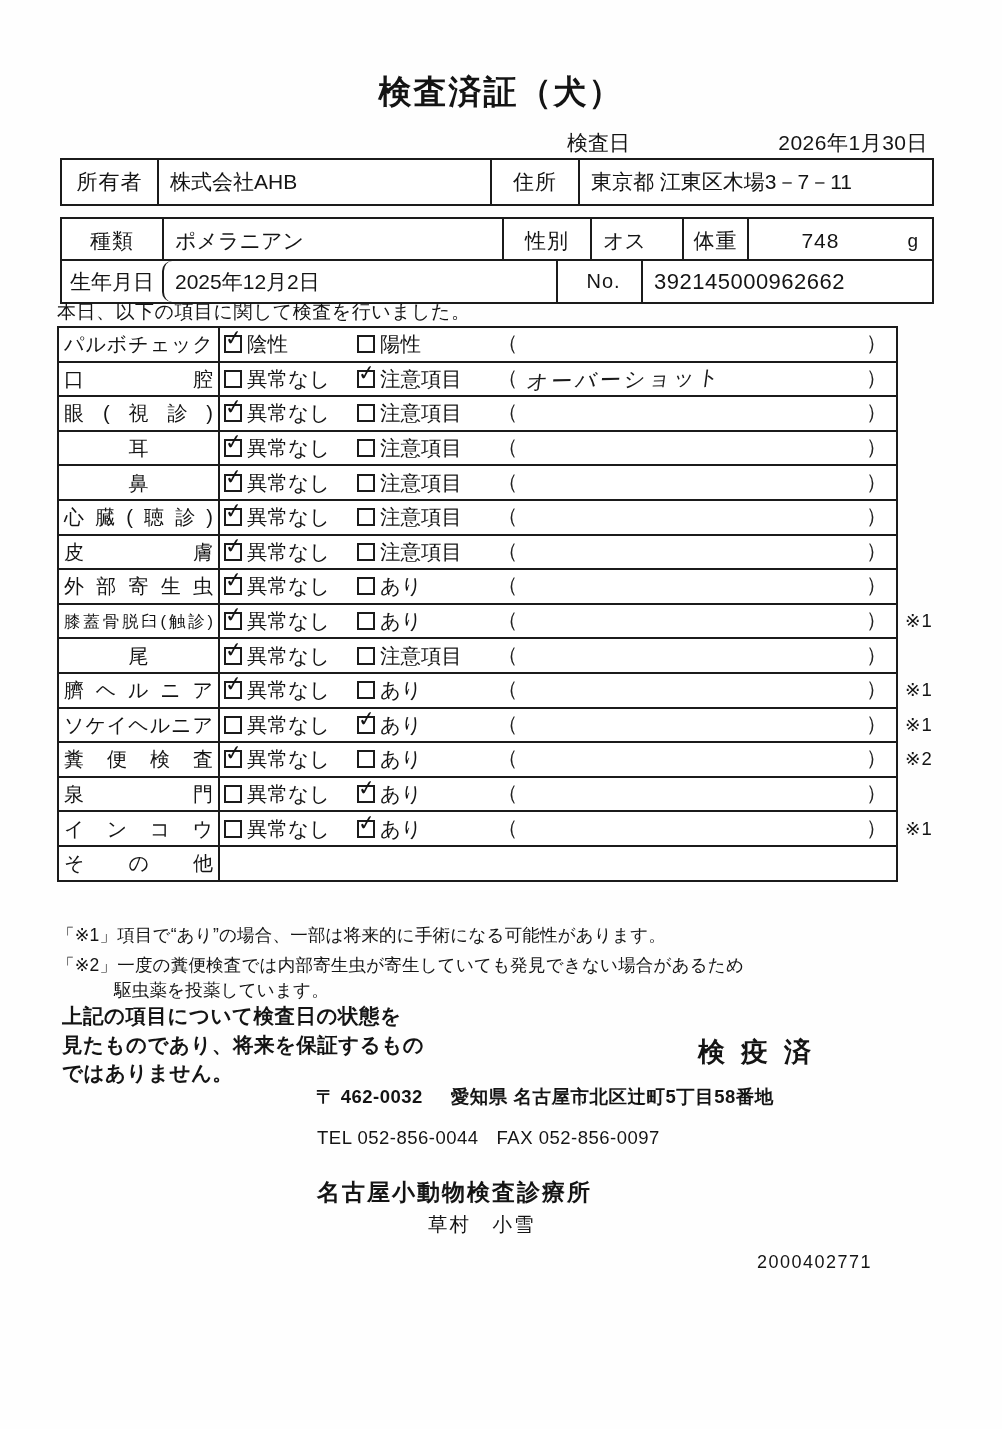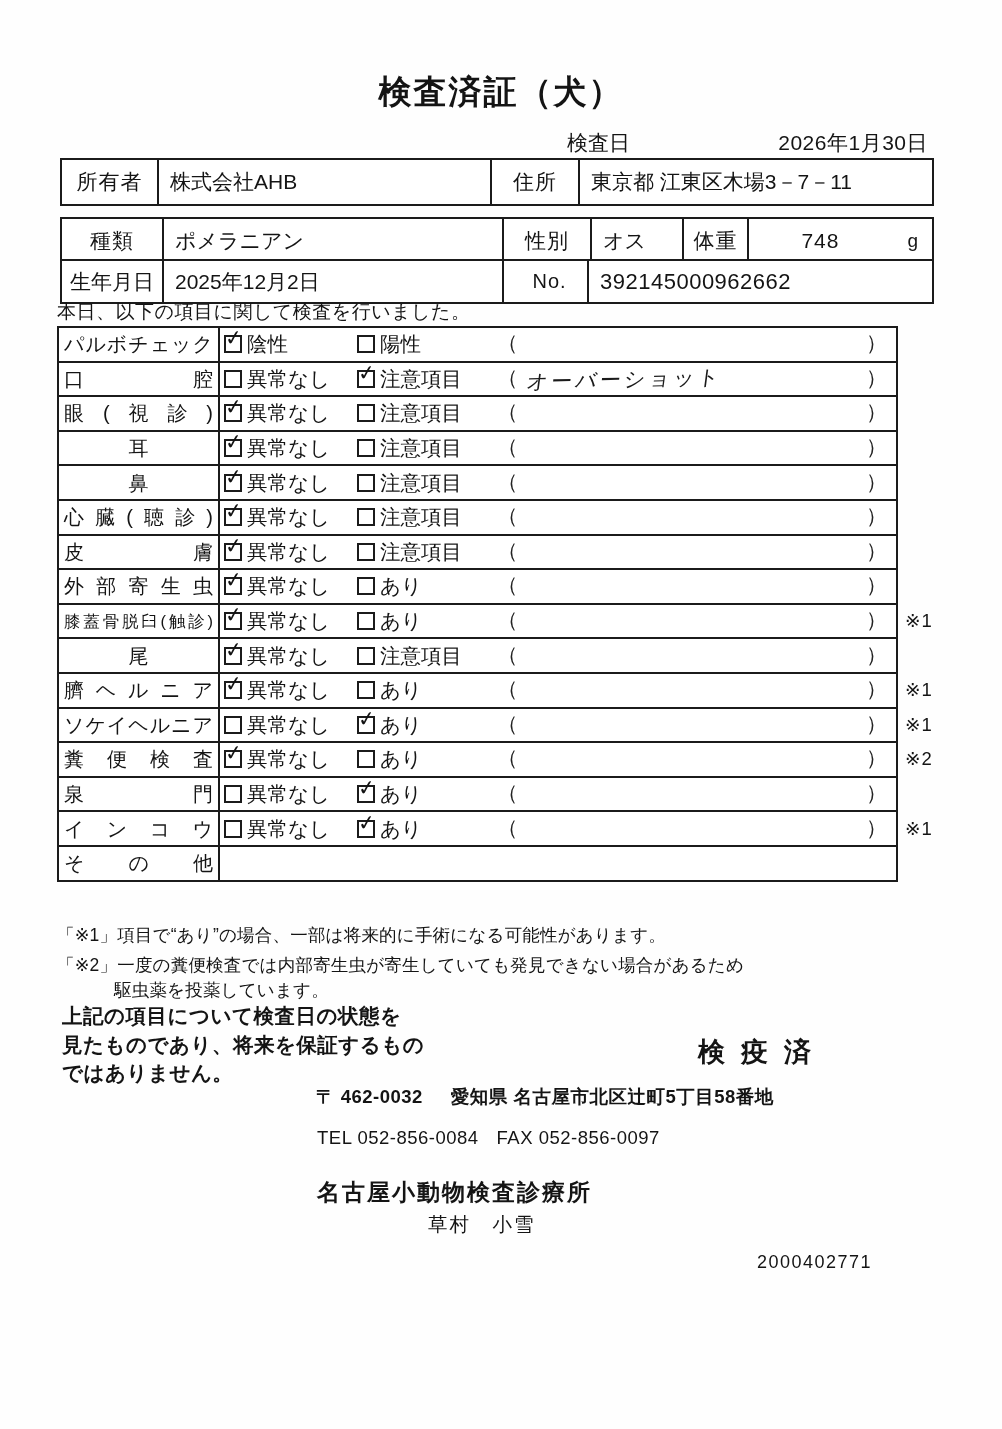--- a/index.html
+++ b/index.html
@@ -162,21 +162,21 @@
     <div class="tcell val" style="width:92px;">オス</div>
     <div class="tcell lab" style="width:65px;">体重</div>
     <div class="tcell weight-val" style="flex:1;">
       <span class="wnum">748</span>
       <span class="wunit">g</span>
     </div>
   </div>
 
   <div class="ttable pet-row2">
     <div class="tcell lab first" style="width:100px;letter-spacing:0;">生年月日</div>
-    <div class="tcell val" style="width:340px;">2025年12月2日</div>
+    <div class="tcell val" style="width:394px;border-radius:10px;">2025年12月2日</div>
     <div class="tcell lab" style="width:85px;font-size:20px;padding-left:8px;">No.</div>
     <div class="tcell val num" style="flex:1;">392145000962662</div>
   </div>
 
   <div class="intro-line">本日、以下の項目に関して検査を行いました。</div>
 
   <div class="itable" id="itable">
       <div class="irow">
         <div class="ilabel">
           <span>パ</span>
@@ -529,21 +529,21 @@
   </div>
 
   <div class="stamp">検疫済</div>
 
   <div class="addr-line">
     <span class="postal">〒 462-0032</span>
     <span>愛知県 名古屋市北区辻町5丁目58番地</span>
   </div>
 
   <div class="tel-line">
-    <span class="tel">TEL 052-856-0084</span>
+    <span class="tel">TEL 052-856-0044</span>
     <span>FAX 052-856-0097</span>
   </div>
 
   <div class="clinic-name">名古屋小動物検査診療所</div>
   <div class="vet-name">草村　小雪</div>
   <div class="serial">2000402771</div>
 
 </div>
 
 </body></html>

